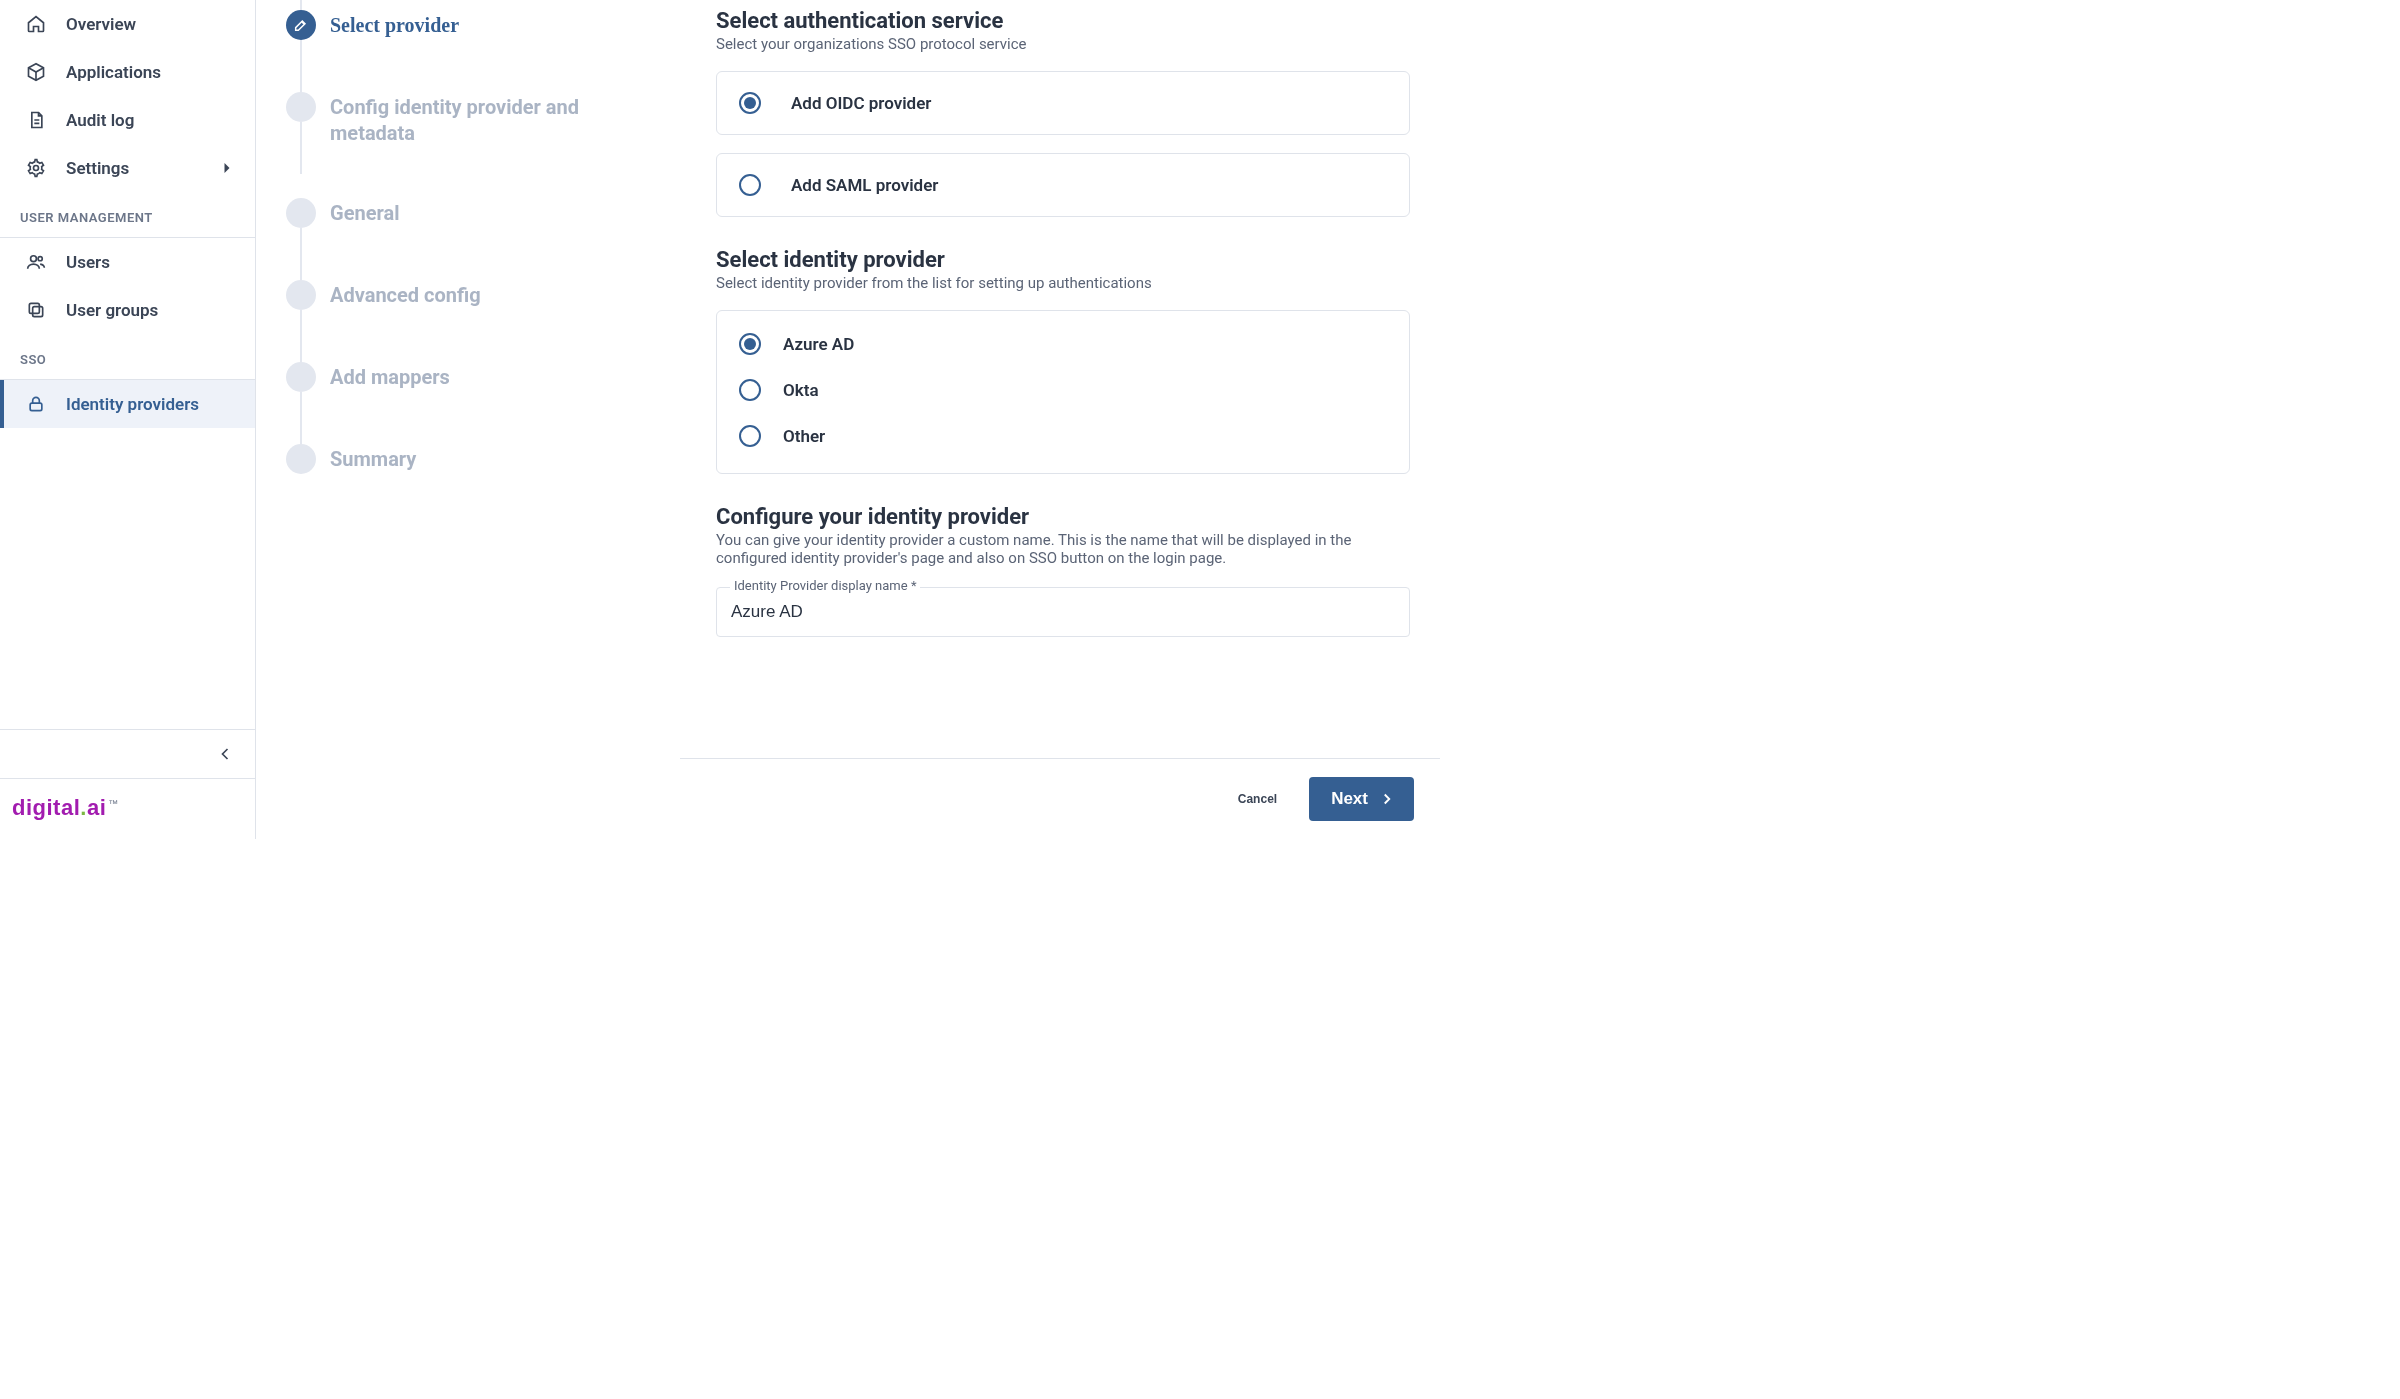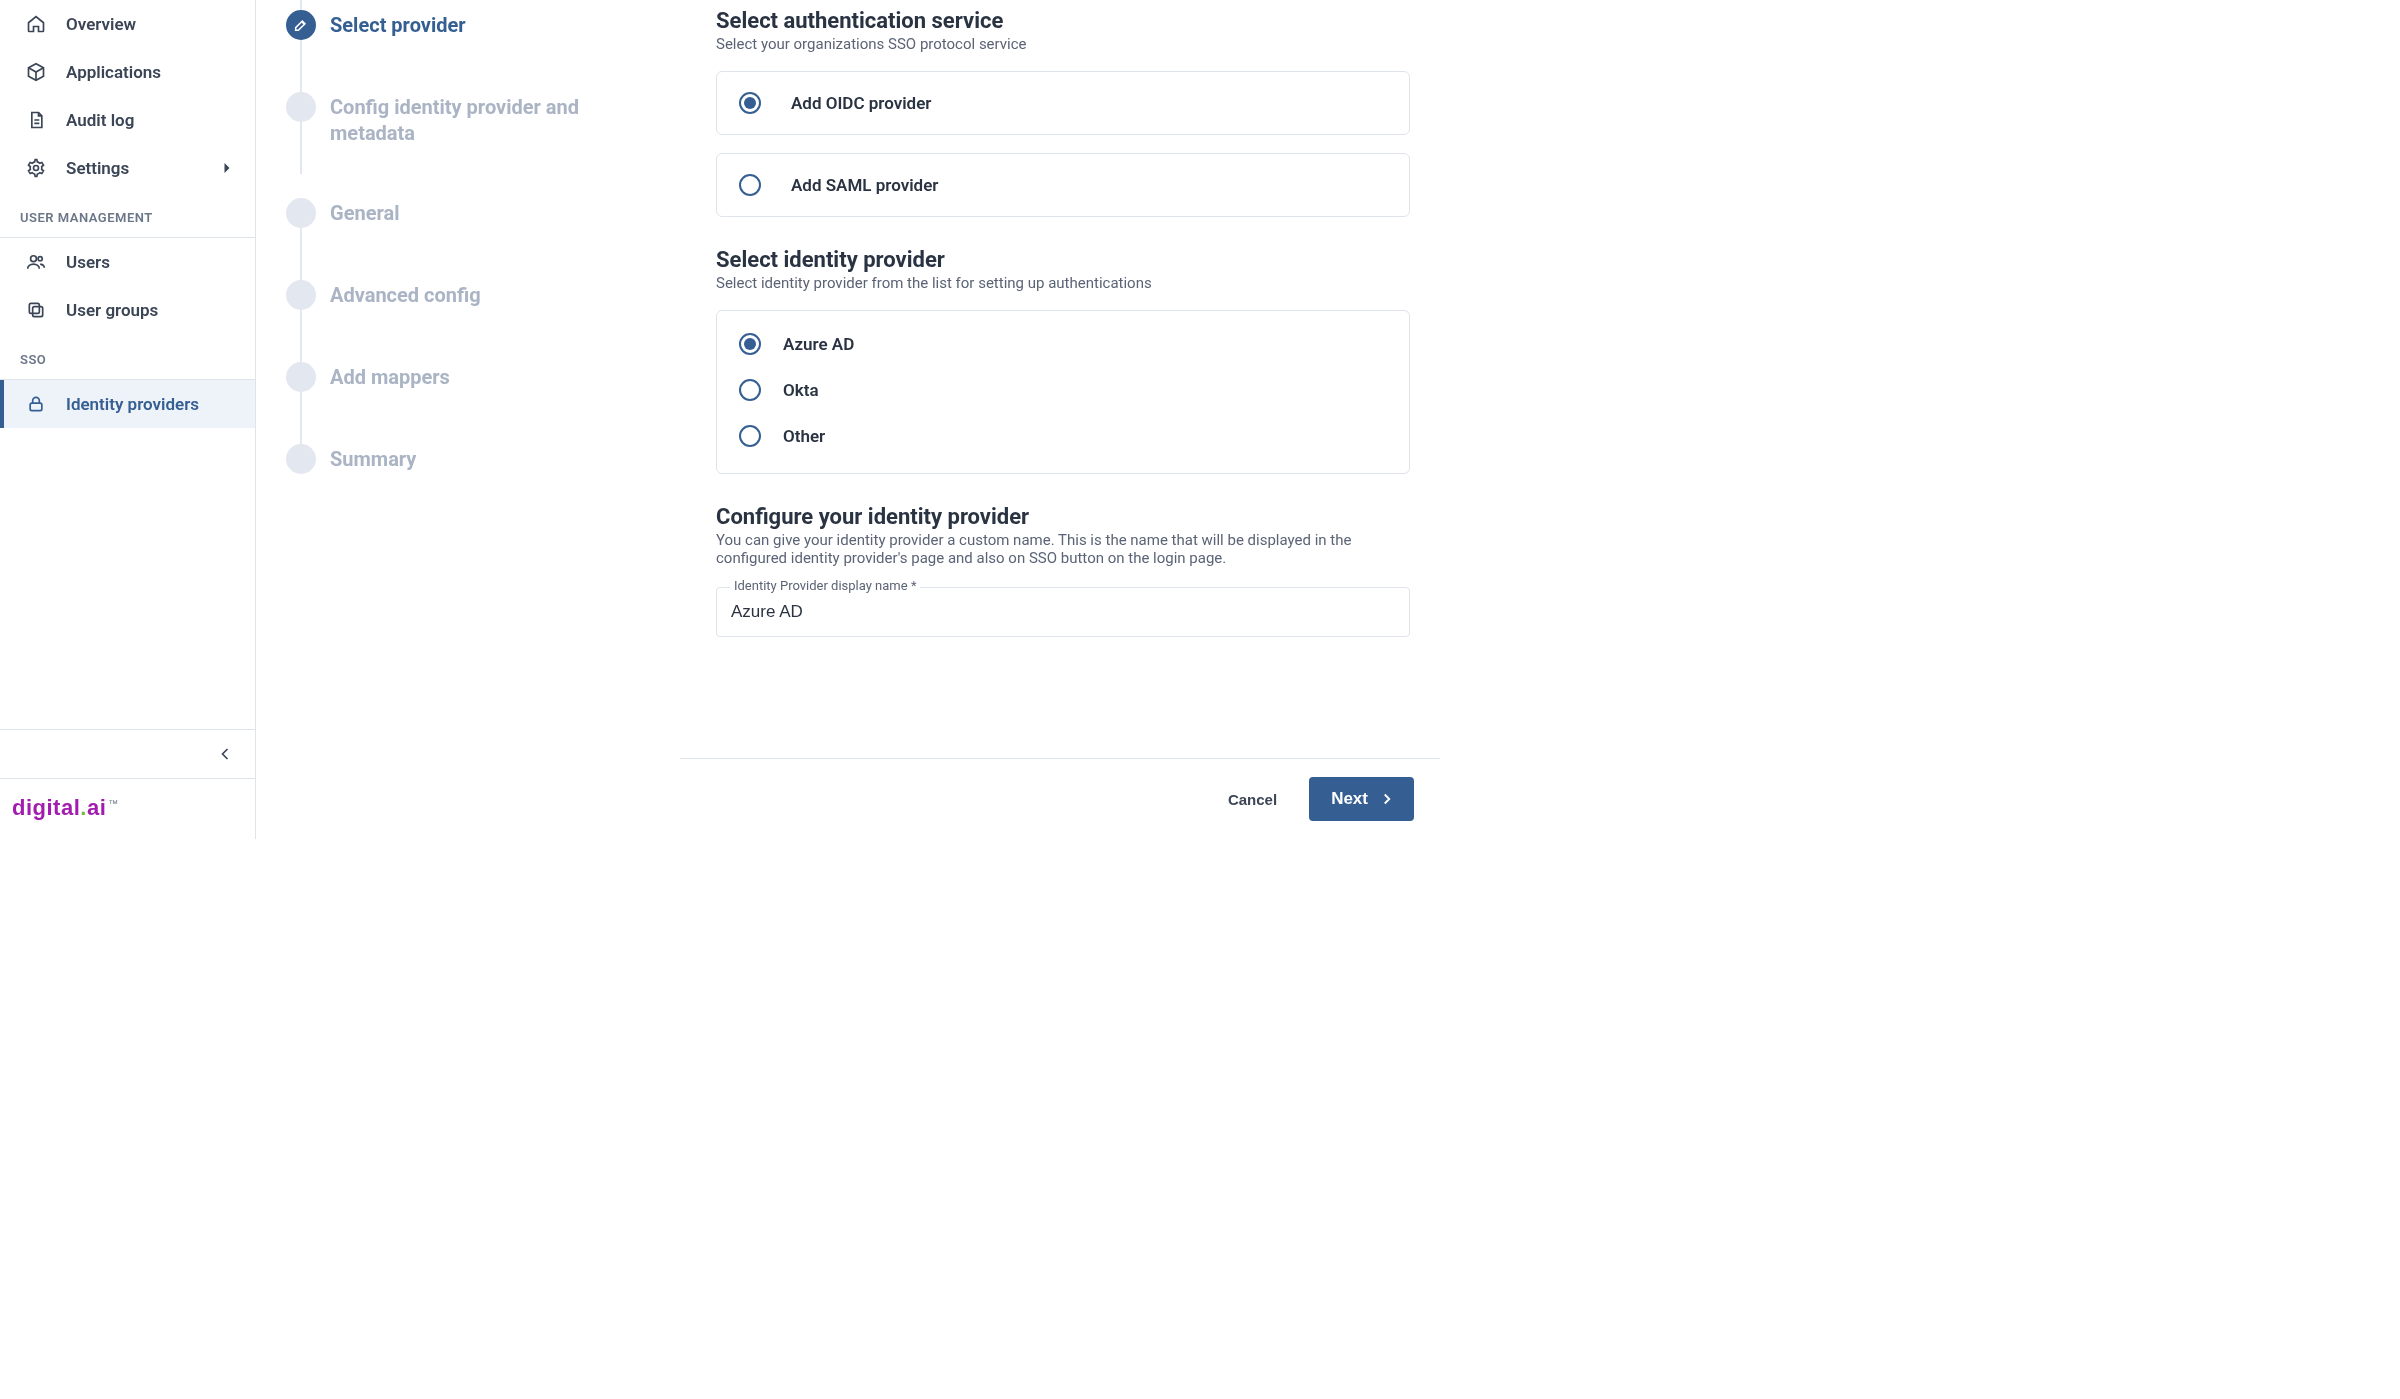--- a/index.html
+++ b/index.html
@@ -106,21 +106,21 @@
   .step.active .bullet {
     background: var(--accent-blue-strong);
     color: #fff;
   }
   .step .label {
     padding-top: 2px;
     font-size: 20px; font-weight: 700;
     color: var(--muted-strong);
     line-height: 1.3;
   }
-  .step.active .label { color: var(--accent-blue-strong); }
+  .step.active .label { color: var(--accent-blue-strong); font-family: Liberation Serif, serif; }
   .step .connector {
     position: absolute;
     left: 14px;
     width: 2px;
     background: #e3e7ef;
   }
   .step .connector.top { top: -44px; height: 44px; }
   .step .connector.bottom { top: 30px; height: 52px; }
   .step + .step { margin-top: 52px; }
   .step.multi .label { max-width: 300px; }
@@ -198,21 +198,21 @@
     color: var(--heading);
   }
 
   
   .footer {
     border-top: 1px solid var(--border);
     padding: 18px 26px;
     display: flex; justify-content: flex-end; align-items: center; gap: 26px;
   }
   .btn-text {
-    font-size: 15px; font-weight: 600; color: var(--nav-text);
+    font-size: 12px; font-weight: 600; color: var(--nav-text);
     background: none; border: none; cursor: pointer;
   }
   .btn-primary {
     display: inline-flex; align-items: center; gap: 10px;
     background: var(--accent-blue-strong);
     color: #fff;
     border: none; border-radius: 4px;
     padding: 12px 18px 12px 22px;
     font-size: 17px; font-weight: 700;
     cursor: pointer;

